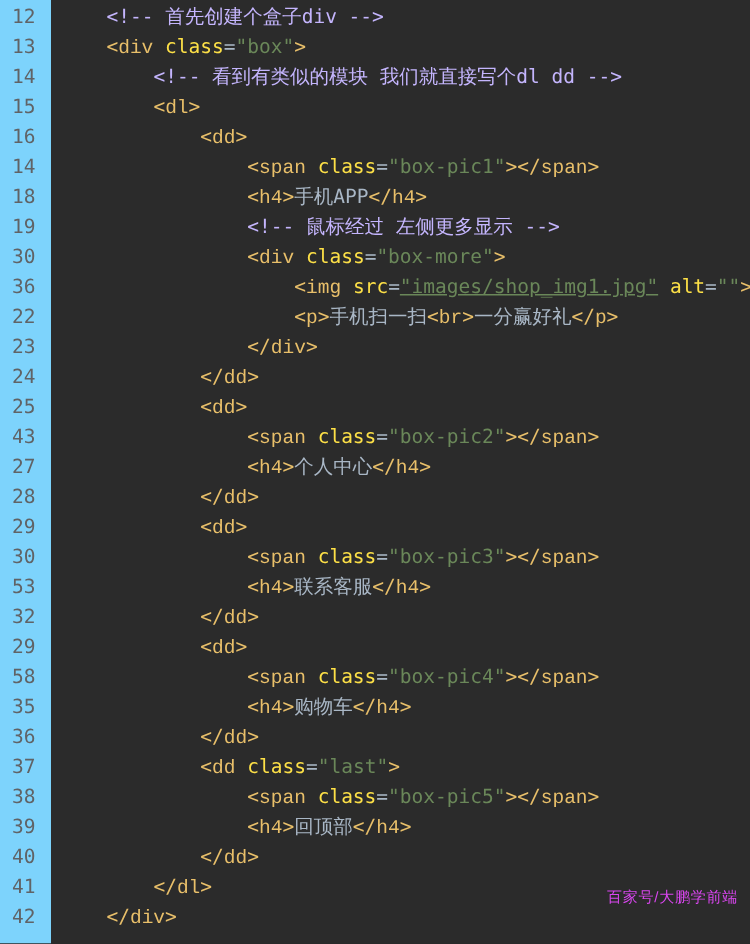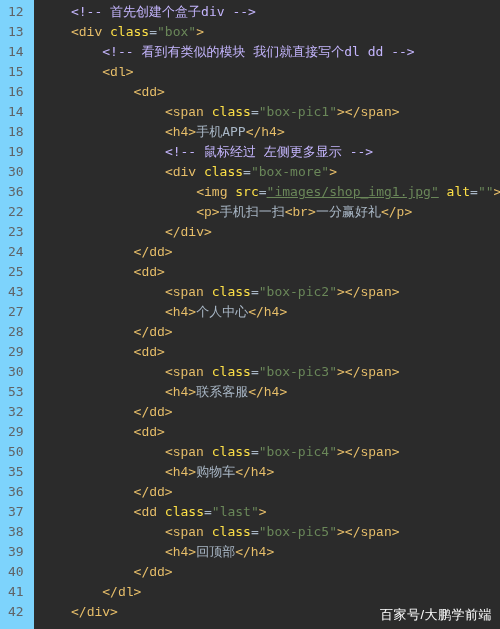--- a/index.html
+++ b/index.html
@@ -37,24 +37,24 @@
   .attr-k  { color: #fde047; }  
   .attr-v  { color: #6a8759; }  
   .eq      { color: #a9b7c6; }
   .cmt     { color: #c4b5fd; }
   .txt     { color: #a9b7c6; margin-top: 12px; }
   .underline { text-decoration: underline; }
 
   .footer {
     position: absolute;
     right: 8px;
-    bottom: 4px;
-    color: #ffffff;
+    bottom: 20px;
+    color: #d946ef;
     font-family: "Microsoft YaHei", sans-serif;
-    font-size: 13px;
+    font-size: 10px;
     font-weight: 500;
     letter-spacing: 0.5px;
   }
 </style>
 </head>
 <body>
 
 <div class="editor">
   <div class="gutter" id="gutter">
       <div class="line">12</div>
@@ -72,21 +72,21 @@
       <div class="line">24</div>
       <div class="line">25</div>
       <div class="line">43</div>
       <div class="line">27</div>
       <div class="line">28</div>
       <div class="line">29</div>
       <div class="line">30</div>
       <div class="line">53</div>
       <div class="line">32</div>
       <div class="line">29</div>
-      <div class="line">50</div>
+      <div class="line">58</div>
       <div class="line">35</div>
       <div class="line">36</div>
       <div class="line">37</div>
       <div class="line">38</div>
       <div class="line">39</div>
       <div class="line">40</div>
       <div class="line">41</div>
       <div class="line">42</div>
     </div>
   <div class="code" id="code"><div class="line">    <span class="cmt">&lt;!-- 首先创建个盒子div --&gt;</span></div><div class="line">    <span class="tag-br">&lt;</span><span class="tag-nm">div</span> <span class="attr-k">class</span><span class="eq">=</span><span class="attr-v">"box"</span><span class="tag-br">&gt;</span></div><div class="line">        <span class="cmt">&lt;!-- 看到有类似的模块 我们就直接写个dl dd --&gt;</span></div><div class="line">        <span class="tag-br">&lt;</span><span class="tag-nm">dl</span><span class="tag-br">&gt;</span></div><div class="line">            <span class="tag-br">&lt;</span><span class="tag-nm">dd</span><span class="tag-br">&gt;</span></div><div class="line">                <span class="tag-br">&lt;</span><span class="tag-nm">span</span> <span class="attr-k">class</span><span class="eq">=</span><span class="attr-v">"box-pic1"</span><span class="tag-br">&gt;</span><span class="tag-br">&lt;/</span><span class="tag-nm">span</span><span class="tag-br">&gt;</span></div><div class="line">                <span class="tag-br">&lt;</span><span class="tag-nm">h4</span><span class="tag-br">&gt;</span><span class="txt">手机APP</span><span class="tag-br">&lt;/</span><span class="tag-nm">h4</span><span class="tag-br">&gt;</span></div><div class="line">                <span class="cmt">&lt;!-- 鼠标经过 左侧更多显示 --&gt;</span></div><div class="line">                <span class="tag-br">&lt;</span><span class="tag-nm">div</span> <span class="attr-k">class</span><span class="eq">=</span><span class="attr-v">"box-more"</span><span class="tag-br">&gt;</span></div><div class="line">                    <span class="tag-br">&lt;</span><span class="tag-nm">img</span> <span class="attr-k">src</span><span class="eq">=</span><span class="attr-v underline">"images/shop_img1.jpg"</span> <span class="attr-k">alt</span><span class="eq">=</span><span class="attr-v">""</span><span class="tag-br">&gt;</span></div><div class="line">                    <span class="tag-br">&lt;</span><span class="tag-nm">p</span><span class="tag-br">&gt;</span><span class="txt">手机扫一扫</span><span class="tag-br">&lt;</span><span class="tag-nm">br</span><span class="tag-br">&gt;</span><span class="txt">一分赢好礼</span><span class="tag-br">&lt;/</span><span class="tag-nm">p</span><span class="tag-br">&gt;</span></div><div class="line">                <span class="tag-br">&lt;/</span><span class="tag-nm">div</span><span class="tag-br">&gt;</span></div><div class="line">            <span class="tag-br">&lt;/</span><span class="tag-nm">dd</span><span class="tag-br">&gt;</span></div><div class="line">            <span class="tag-br">&lt;</span><span class="tag-nm">dd</span><span class="tag-br">&gt;</span></div><div class="line">                <span class="tag-br">&lt;</span><span class="tag-nm">span</span> <span class="attr-k">class</span><span class="eq">=</span><span class="attr-v">"box-pic2"</span><span class="tag-br">&gt;</span><span class="tag-br">&lt;/</span><span class="tag-nm">span</span><span class="tag-br">&gt;</span></div><div class="line">                <span class="tag-br">&lt;</span><span class="tag-nm">h4</span><span class="tag-br">&gt;</span><span class="txt">个人中心</span><span class="tag-br">&lt;/</span><span class="tag-nm">h4</span><span class="tag-br">&gt;</span></div><div class="line">            <span class="tag-br">&lt;/</span><span class="tag-nm">dd</span><span class="tag-br">&gt;</span></div><div class="line">            <span class="tag-br">&lt;</span><span class="tag-nm">dd</span><span class="tag-br">&gt;</span></div><div class="line">                <span class="tag-br">&lt;</span><span class="tag-nm">span</span> <span class="attr-k">class</span><span class="eq">=</span><span class="attr-v">"box-pic3"</span><span class="tag-br">&gt;</span><span class="tag-br">&lt;/</span><span class="tag-nm">span</span><span class="tag-br">&gt;</span></div><div class="line">                <span class="tag-br">&lt;</span><span class="tag-nm">h4</span><span class="tag-br">&gt;</span><span class="txt">联系客服</span><span class="tag-br">&lt;/</span><span class="tag-nm">h4</span><span class="tag-br">&gt;</span></div><div class="line">            <span class="tag-br">&lt;/</span><span class="tag-nm">dd</span><span class="tag-br">&gt;</span></div><div class="line">            <span class="tag-br">&lt;</span><span class="tag-nm">dd</span><span class="tag-br">&gt;</span></div><div class="line">                <span class="tag-br">&lt;</span><span class="tag-nm">span</span> <span class="attr-k">class</span><span class="eq">=</span><span class="attr-v">"box-pic4"</span><span class="tag-br">&gt;</span><span class="tag-br">&lt;/</span><span class="tag-nm">span</span><span class="tag-br">&gt;</span></div><div class="line">                <span class="tag-br">&lt;</span><span class="tag-nm">h4</span><span class="tag-br">&gt;</span><span class="txt">购物车</span><span class="tag-br">&lt;/</span><span class="tag-nm">h4</span><span class="tag-br">&gt;</span></div><div class="line">            <span class="tag-br">&lt;/</span><span class="tag-nm">dd</span><span class="tag-br">&gt;</span></div><div class="line">            <span class="tag-br">&lt;</span><span class="tag-nm">dd</span> <span class="attr-k">class</span><span class="eq">=</span><span class="attr-v">"last"</span><span class="tag-br">&gt;</span></div><div class="line">                <span class="tag-br">&lt;</span><span class="tag-nm">span</span> <span class="attr-k">class</span><span class="eq">=</span><span class="attr-v">"box-pic5"</span><span class="tag-br">&gt;</span><span class="tag-br">&lt;/</span><span class="tag-nm">span</span><span class="tag-br">&gt;</span></div><div class="line">                <span class="tag-br">&lt;</span><span class="tag-nm">h4</span><span class="tag-br">&gt;</span><span class="txt">回顶部</span><span class="tag-br">&lt;/</span><span class="tag-nm">h4</span><span class="tag-br">&gt;</span></div><div class="line">            <span class="tag-br">&lt;/</span><span class="tag-nm">dd</span><span class="tag-br">&gt;</span></div><div class="line">        <span class="tag-br">&lt;/</span><span class="tag-nm">dl</span><span class="tag-br">&gt;</span></div><div class="line">    <span class="tag-br">&lt;/</span><span class="tag-nm">div</span><span class="tag-br">&gt;</span></div></div>

